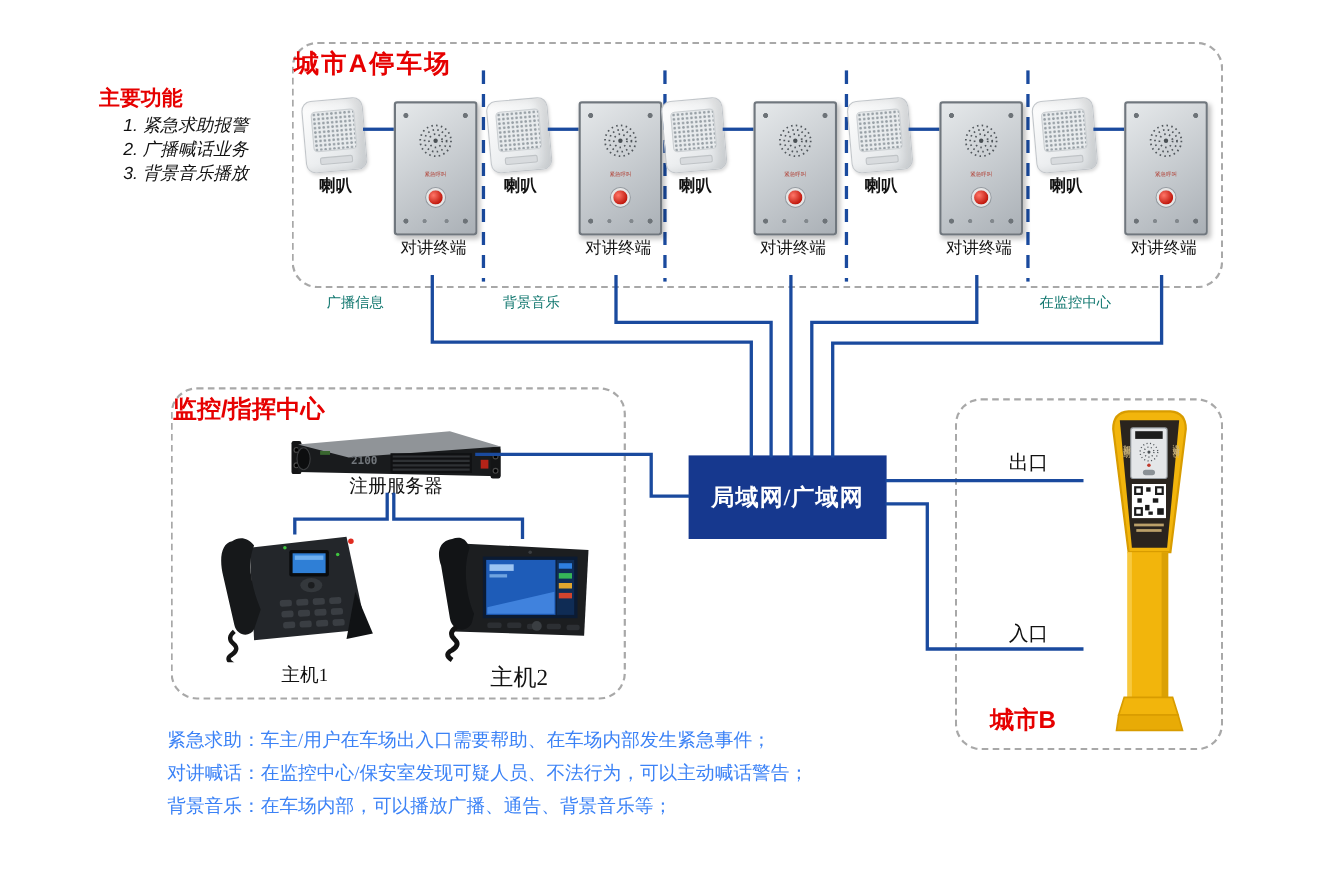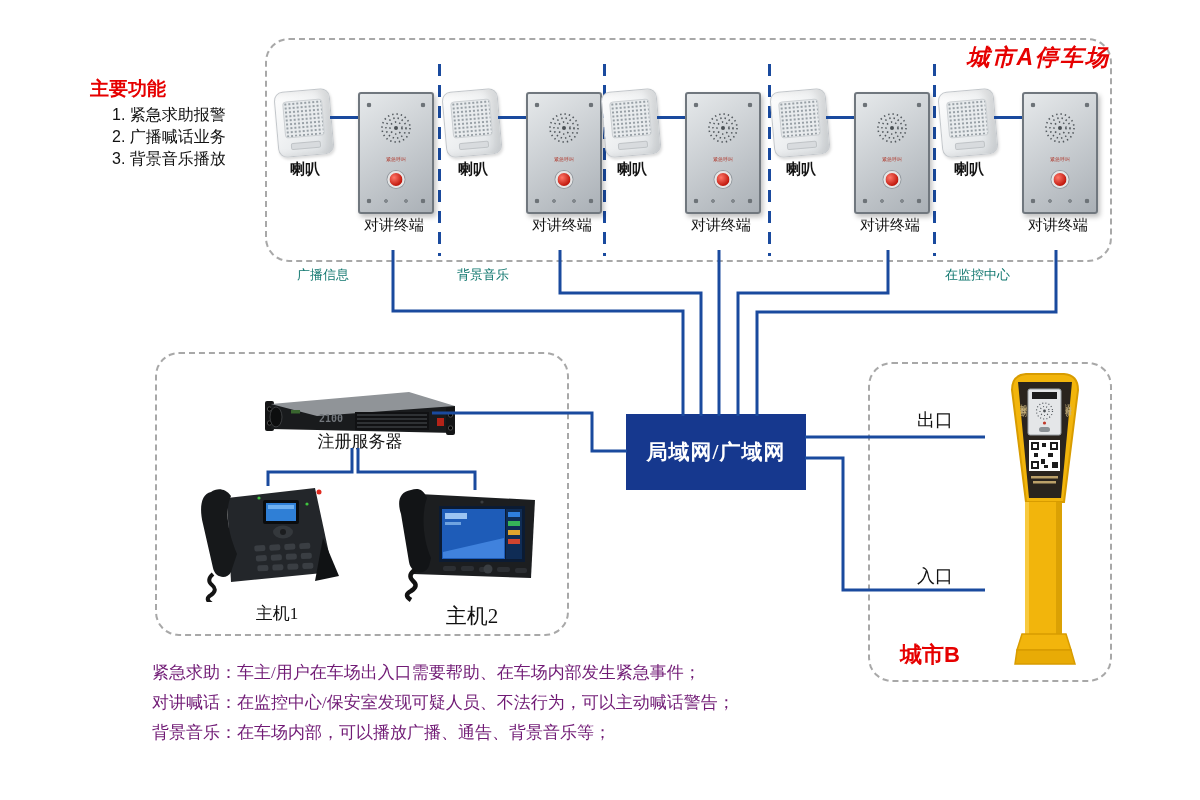--- a/index.html
+++ b/index.html
@@ -1,26 +1,26 @@
 <!DOCTYPE html>
 <html><head>
 <meta charset="utf-8">
 <style>
   html,body{margin:0;padding:0;background:#fff;}
   #canvas{position:relative;width:1200px;height:800px;background:#fff;overflow:hidden;
           font-family:"Liberation Serif","DejaVu Serif",serif;color:#111;}
   .abs{position:absolute;}
   .red{color:#e60000;font-weight:bold;font-family:"Liberation Sans","DejaVu Sans",sans-serif;text-align:center;}
   .dashedbox{position:absolute;border:2px dashed #a8a8a8;border-radius:24px;background:transparent;}
-  .ctr{text-align:right;font-style:italic;}
+  .ctr{text-align:left;}
 
   
   #features-title{left:90px;top:76px;font-size:19px;}
   .feature-item{font-size:16px;line-height:22px;color:#111;font-family:"Liberation Sans","DejaVu Sans",sans-serif;}
-  #features-list{left:112px;top:104px;}
+  #features-list{left:112px;top:104px;font-style:italic;}
 
   
   #parking-box{left:265px;top:38px;width:843px;height:220px;}
   #parking-title{left:0;top:2px;width:100%;font-size:23px;letter-spacing:2px;}
 
   .vsep{position:absolute;top:24px;width:3px;height:192px;
         background:repeating-linear-gradient(180deg,#1a4a9e 0 12px,transparent 12px 21px);}
 
   .unit{position:absolute;top:0;width:170px;height:210px;}
   .speaker{position:absolute;left:2px;top:50px;width:54px;height:64px;border-radius:9px;
@@ -79,21 +79,21 @@
   #entrance-label{position:absolute;left:35px;top:200px;width:60px;text-align:center;font-size:18px;}
   #cityb-title{position:absolute;left:30px;top:276px;font-size:22px;}
   #pillar-svg{position:absolute;left:134px;top:6px;width:82px;height:304px;}
   .pillar-vtext{position:absolute;writing-mode:vertical-rl;font-size:7px;letter-spacing:2px;
                 color:#cdb67e;font-family:"Liberation Sans","DejaVu Sans",sans-serif;}
   #pillar-left-text{left:148px;top:34px;}
   #pillar-right-text{left:193px;top:34px;}
 
   
   #descriptions{left:152px;top:658px;width:720px;}
-  .desc-line{font-size:17px;line-height:30px;color:#701a75;}
+  .desc-line{font-size:17px;line-height:30px;color:#3b82f6;}
 </style>
 </head>
 <body>
 
 <div id="canvas">
 
   <div class="abs red" id="features-title">主要功能</div>
   <div class="abs" id="features-list">
     <div class="feature-item">1. 紧急求助报警</div>
     <div class="feature-item">2. 广播喊话业务</div>
@@ -220,20 +220,21 @@
     <polyline class="wire" points="888,250 888,293 738,293 738,416"></polyline>
     <polyline class="wire" points="1056,250 1056,312 757,312 757,416"></polyline>
     <polyline class="wire" points="432,413 592,413 592,451 627,451"></polyline>
     <polyline class="wire" points="805,437 985,437"></polyline>
     <polyline class="wire" points="805,458 843,458 843,590 985,590"></polyline>
     <polyline class="wire" points="352,448 352,472 268,472 268,486"></polyline>
     <polyline class="wire" points="358,448 358,472 475,472 475,490"></polyline>
   </svg>
 
   <div class="dashedbox" id="monitor-box">
+    <div class="abs red ctr" id="monitor-title">监控/指挥中心</div>
 
     <svg id="server-svg" viewBox="0 0 205 52">
       <rect x="8" y="13" width="9" height="30" rx="2" fill="#141516"></rect>
       <circle cx="12.5" cy="21" r="2.2" fill="#000" stroke="#4a4a4a"></circle>
       <circle cx="12.5" cy="35" r="2.2" fill="#000" stroke="#4a4a4a"></circle>
       <polygon points="14,16 198,18 198,45 14,41" fill="#191b1d"></polygon>
       <polygon points="14,16 152,4 198,18 60,28" fill="#909498"></polygon>
       <ellipse cx="19" cy="29" rx="6" ry="10" fill="#0d0e0f" stroke="#3c3e40"></ellipse>
       <rect x="34" y="22" width="9" height="3.5" fill="#39662f"></rect>
       <text x="62" y="34" font-size="10" font-weight="bold" fill="#71767b" font-family="DejaVu Sans Mono, monospace">2100</text>

